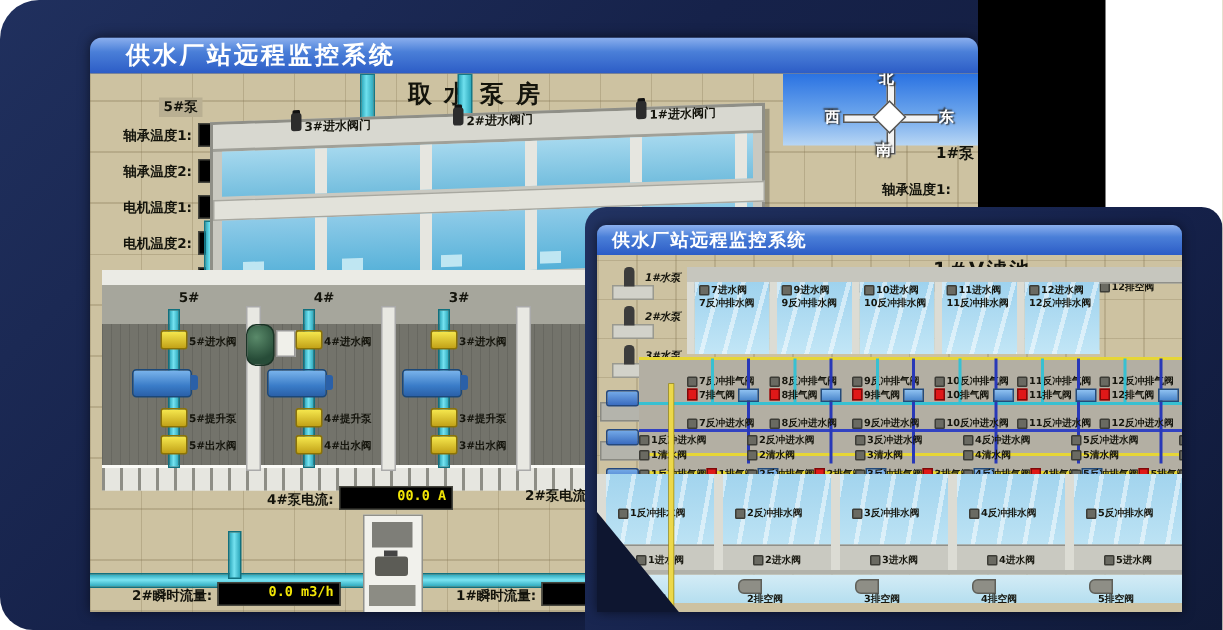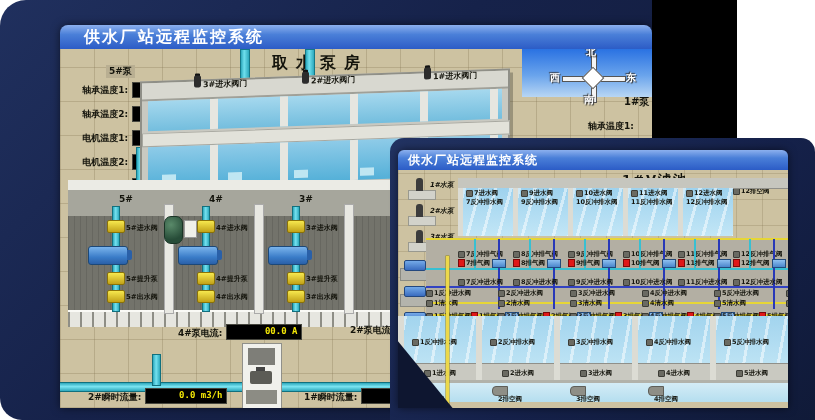--- a/index.html
+++ b/index.html
@@ -615,20 +615,24 @@
           <div class="ch-col">
             <div class="elbow"></div>
             <span class="chip c-drain">3排空阀</span>
           </div>
 
           <div class="ch-col">
             <div class="elbow"></div>
             <span class="chip c-drain">4排空阀</span>
           </div>
 
+          <div class="ch-col">
+            <div class="elbow"></div>
+            <span class="chip c-drain">5排空阀</span>
+          </div>
 
         </div>
       <div class="abs" id="bottom-strip"></div>
     </div>
 
     <div class="abs" id="front-corner-cut"></div>
   </div>
 </div>
 
 </body></html>

